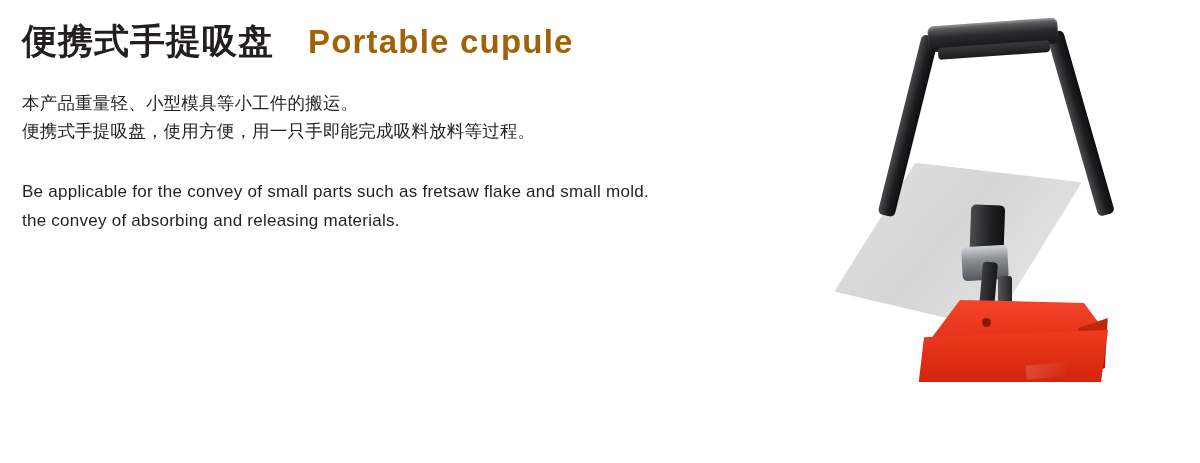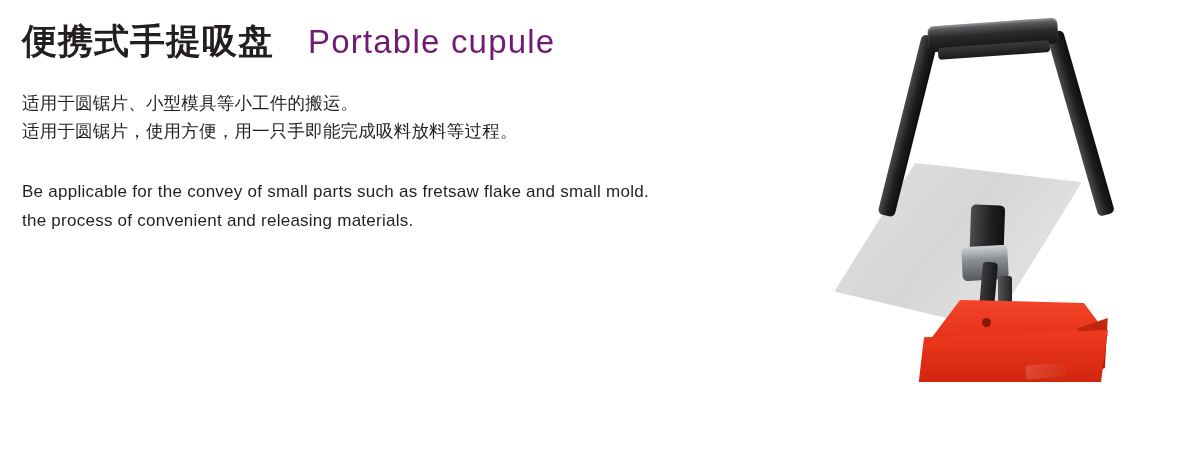--- a/index.html
+++ b/index.html
@@ -37,23 +37,23 @@
     font-family: "DejaVu Sans", sans-serif;
     font-size: 35px;
     font-weight: bold;
     letter-spacing: 1px;
     color: #231f20;
     line-height: 1.1;
   }
   .title-en {
     font-family: "Liberation Sans", sans-serif;
     font-size: 33px;
-    font-weight: normal;
+    font-weight: bold;
     letter-spacing: 1.2px;
-    color: #701a75;
+    color: #a16207;
     line-height: 1.1;
   }
 
   .desc-cn {
     margin-top: 28px;
     font-family: "DejaVu Sans", sans-serif;
     font-size: 17.5px;
     line-height: 1.62;
     color: #231f20;
     letter-spacing: 0.2px;
@@ -262,27 +262,27 @@
 <div class="page">
 
   <div class="text-col">
 
     <div class="title-row">
       <div class="title-cn">便携式手提吸盘</div>
       <div class="title-en">Portable cupule</div>
     </div>
 
     <div class="desc-cn">
-      <div>适用于圆锯片、小型模具等小工件的搬运。</div>
-      <div>适用于圆锯片，使用方便，用一只手即能完成吸料放料等过程。</div>
+      <div>本产品重量轻、小型模具等小工件的搬运。</div>
+      <div>便携式手提吸盘，使用方便，用一只手即能完成吸料放料等过程。</div>
     </div>
 
     <div class="desc-en">
       <div>Be applicable for the convey of small parts such as fretsaw flake and small mold.</div>
-      <div>the process of convenient and releasing materials.</div>
+      <div>the convey of absorbing and releasing materials.</div>
     </div>
 
   </div>
 
   <div class="photo">
     <div class="floor-shadow"></div>
     <div class="contact-shadow"></div>
 
     <div class="leg leg-left"></div>
     <div class="leg leg-right"></div>

